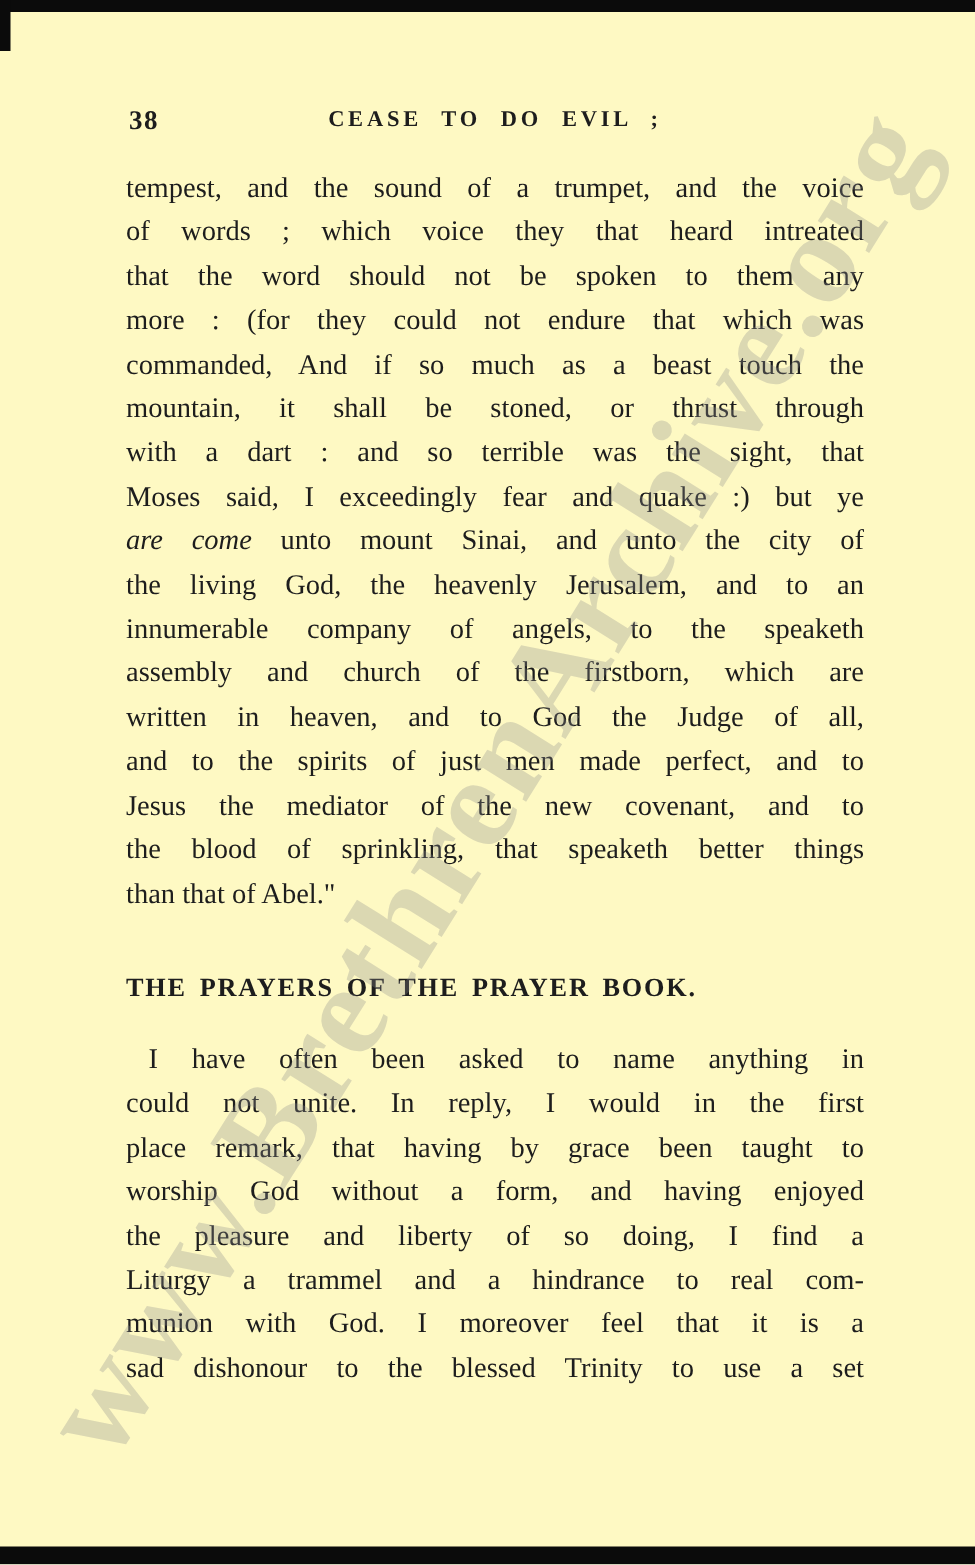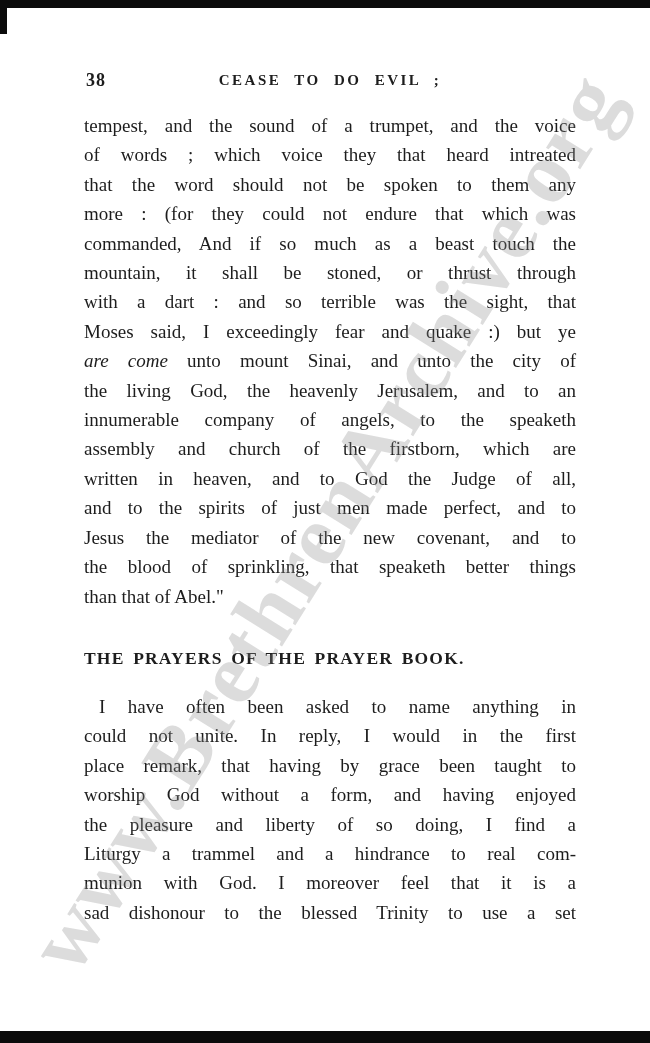--- a/index.html
+++ b/index.html
@@ -1,21 +1,21 @@
 <!DOCTYPE html>
 <html><head>
 <meta charset="utf-8">
 <style>
   html, body { margin: 0; padding: 0; background: #e8e8e4; }
   .page {
     position: relative;
     width: 650px;
     height: 1043px;
     margin: 0 auto;
-    background: #ffffff;
+    background: #fef9c3;
     overflow: hidden;
     font-family: "Liberation Serif", "DejaVu Serif", serif;
     color: #1d1d1d;
   }
   .edge { position: absolute; left: 0; right: 0; background: #0b0b0b; }
   .edge-top { top: 0; height: 8px; }
   .edge-bottom { bottom: 0; height: 12px; }
   .corner-mark { position: absolute; top: 0; left: 0; width: 7px; height: 34px; background: #0b0b0b; }
 
   .header-row { position: absolute; top: 68px; left: 84px; width: 492px; height: 26px; }

